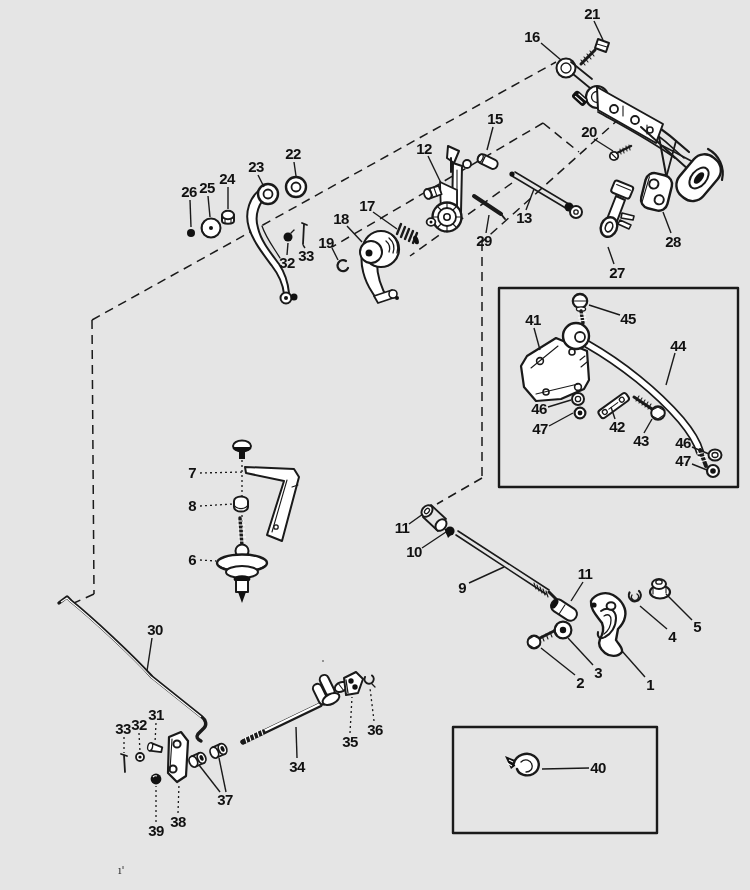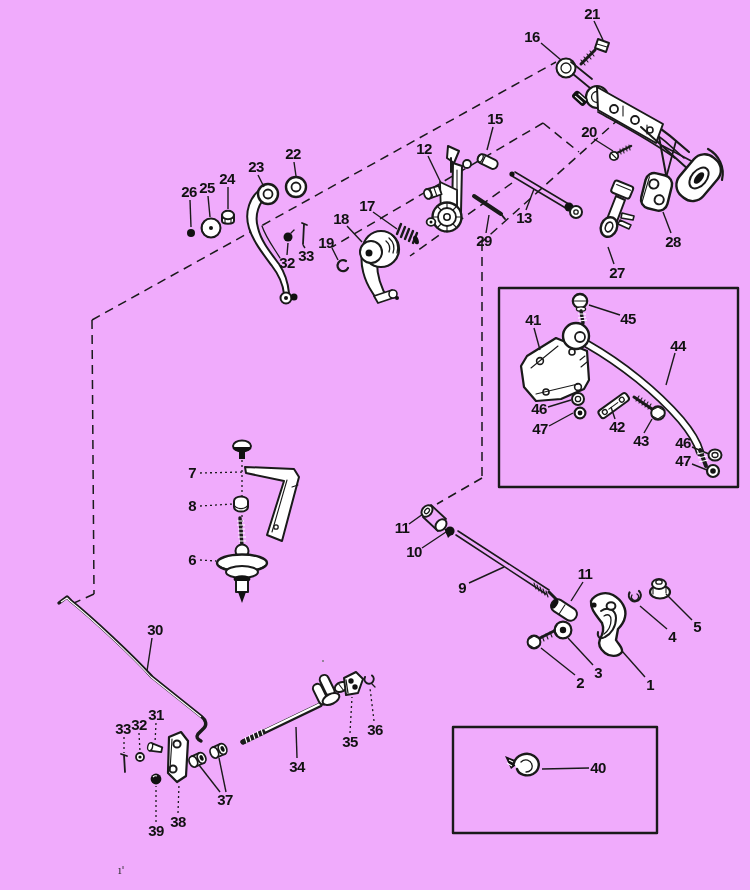--- a/index.html
+++ b/index.html
@@ -1,16 +1,16 @@
 <!DOCTYPE html>
 <html><head>
 <meta charset="utf-8">
 <style>
   html,body{margin:0;padding:0;background:#fff;}
-  .stage{position:relative;width:750px;height:890px;background:#f0abfc;overflow:hidden;}
+  .stage{position:relative;width:750px;height:890px;background:#e5e5e5;overflow:hidden;}
   svg{display:block;}
   
   .p{stroke:#1a1a1a;stroke-width:2;fill:none;stroke-linecap:round;stroke-linejoin:round;}
   .f{fill:#fff;}
   .k{fill:#111;stroke:none;}
   .w{stroke:#fff;}
   .s1{stroke-width:1.1}.s13{stroke-width:1.3}.s16{stroke-width:1.6}.s18{stroke-width:1.8}
   .s22{stroke-width:2.2}.s24{stroke-width:2.4}.s3{stroke-width:3}.s34{stroke-width:3.4}
   .s4{stroke-width:4}.s5{stroke-width:5}
   .dash{stroke:#1a1a1a;stroke-width:1.5;fill:none;stroke-dasharray:9 6;}

